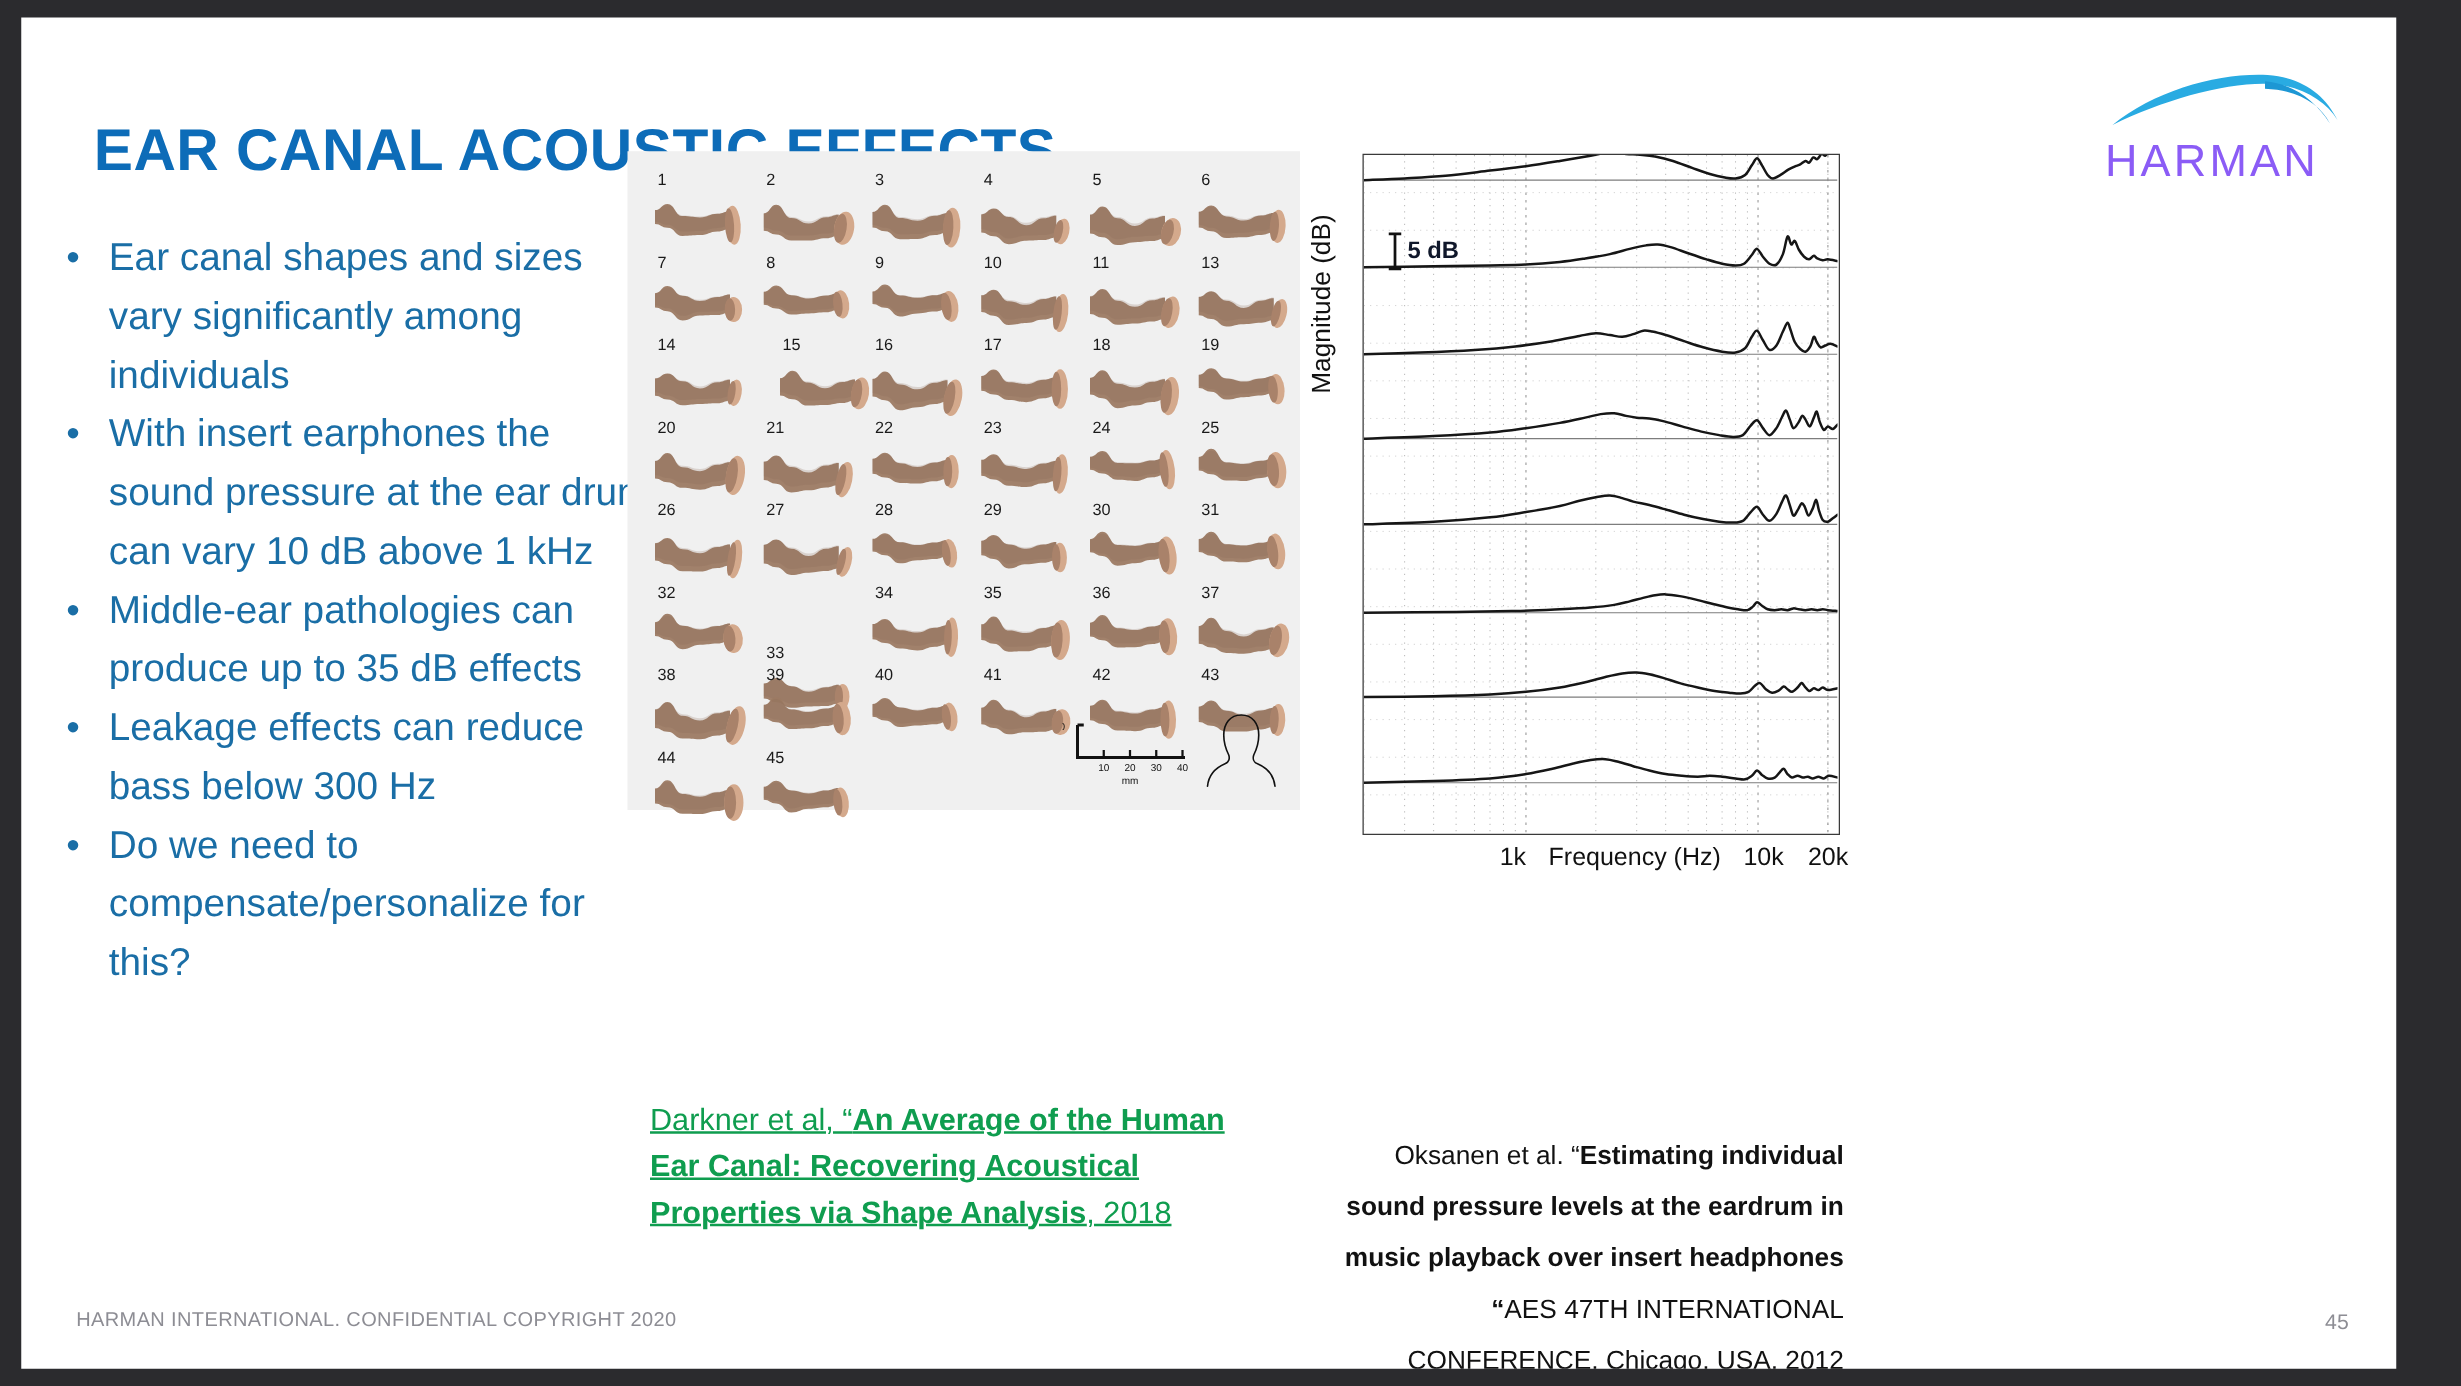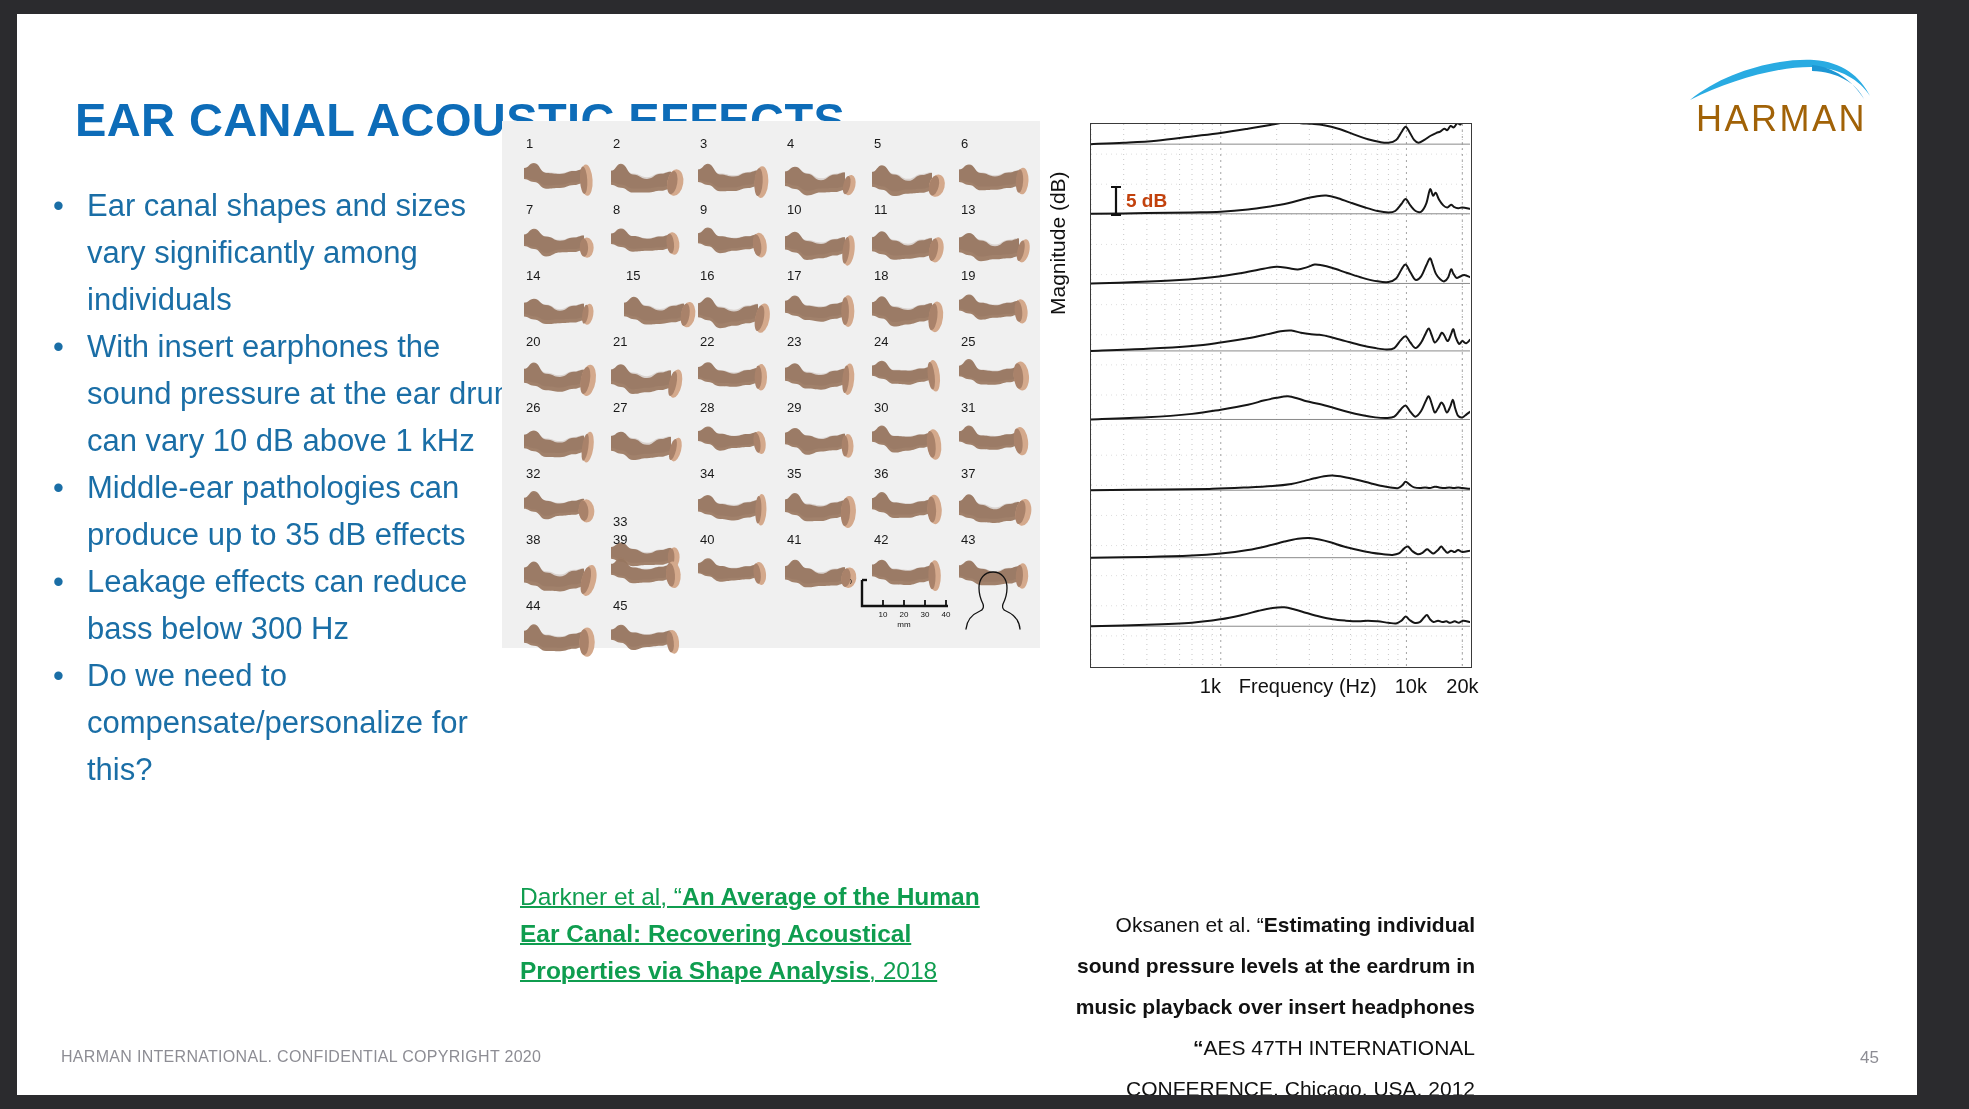--- a/index.html
+++ b/index.html
@@ -108,21 +108,21 @@
     background: #ffffff;
     overflow: hidden;
   }
   #db-marker {
     position: absolute;
     left: 18px; top: 60px;
     display: flex;
     align-items: center;
     gap: 3px;
   }
-  #db-marker .dbtext { font-size: 19px; font-weight: bold; color: #c2410c; }
+  #db-marker .dbtext { font-size: 19px; font-weight: bold; color: #0f172a; }
   #xticklabels {
     position: absolute;
     left: 38px; top: 556px;
     width: 382px; height: 36px;
   }
   .xtl {
     position: absolute;
     font-size: 20px;
     color: #111;
     white-space: nowrap;
@@ -163,26 +163,26 @@
     position: absolute;
     right: 38px; top: 1034px;
     font-size: 17px;
     color: #8d8d94;
   }
 
   
   #logo { position: absolute; right: 38px; top: 42px; width: 195px; height: 82px; }
   #logo-word {
     position: absolute;
-    left: 0; top: 42px;
+    left: 0; top: 52px;
     width: 195px;
-    text-align: center;
+    text-align: left;
     font-size: 36px;
     letter-spacing: 2.5px;
-    color: #a16207;
+    color: #8b5cf6;
     font-family: "Liberation Sans", sans-serif;
   }
 </style>
 </head>
 <body>
 
 <div id="slide">
 
   <div id="title">EAR CANAL ACOUSTIC EFFECTS</div>
 

